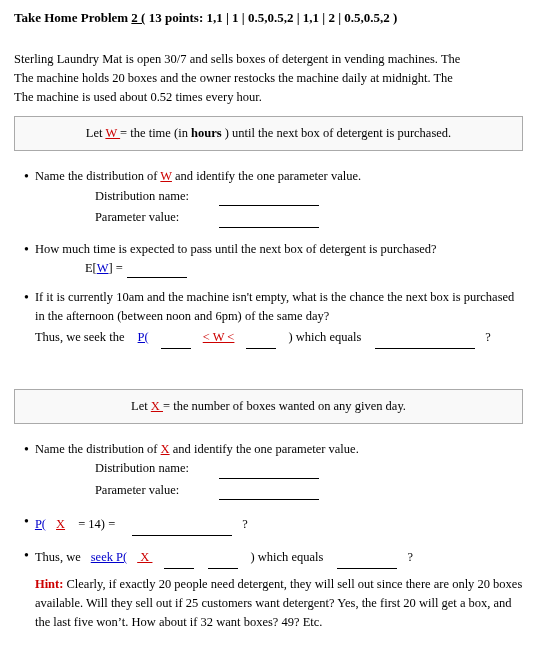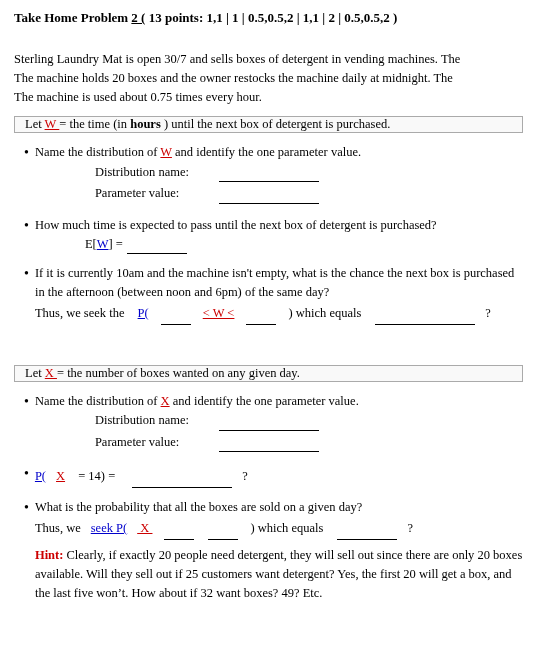--- a/index.html
+++ b/index.html
@@ -24,23 +24,23 @@
     .title u {
       text-decoration: underline;
     }
     .intro {
       font-size: 12.5px;
       margin-bottom: 10px;
       line-height: 1.5;
     }
     .section-box {
       border: 1px solid #aaa;
-      padding: 0 10px;
-      margin-bottom: 10px;
-      text-align: left;
+      padding: 9px 10px;
+      margin-bottom: 16px;
+      text-align: center;
       font-size: 12.5px;
       background: #f9f9f9;
     }
     .bullet-list {
       list-style: none;
       margin: 6px 0 6px 10px;
     }
     .bullet-list li {
       display: flex;
       align-items: flex-start;
@@ -124,21 +124,21 @@
 <div class="title">
   <span>Take Home Problem</span>
   <u><span>2 (</span></u><span> 13 points: 1,1 | 1 | 0.5,0.5,2 | 1,1 | 2 | 0.5,0.5,2 )</span>
 </div>
 
 <div class="intro">
   <span>Sterling Laundry Mat is open 30/7 and sells boxes of detergent in vending machines.</span>
   <span>  The</span><br>
   <span>The machine holds 20 boxes and the owner restocks the machine daily at midnight.</span>
   <span>  The</span><br>
-  <span>The machine is used about 0.75 times every hour.</span>
+  <span>The machine is used about 0.52 times every hour.</span>
 </div>
 
 <div class="section-box">
   <span>Let</span>
   <span class="var-w"> W </span>
   <span>= the time (in</span>
   <strong> <span>hours</span></strong>
   <span>) until the next box of detergent is purchased.</span>
 </div>
 
@@ -234,21 +234,20 @@
           <span>&nbsp;= 14)  =&nbsp;</span>
         <span class="underline-blank">&nbsp;</span>
         <span>?</span>
       </div>
     </div>
   </li>
 
   <li>
     <span class="bullet">•</span>
     <div class="content">
-      <span>What is the probability that all the boxes are sold on a given day?</span>
       <div class="p-line">
         <span>Thus, we </span>
         <span class="var-blue">seek P(</span>
         <span class="var-x">&nbsp;X&nbsp;</span>
         <span class="underline-blank-xs">&nbsp;</span>
         <span class="underline-blank-xs">&nbsp;</span>
         <span>)  which equals</span>
         <span class="underline-blank-sm">&nbsp;</span>
         <span>?</span>
       </div>

